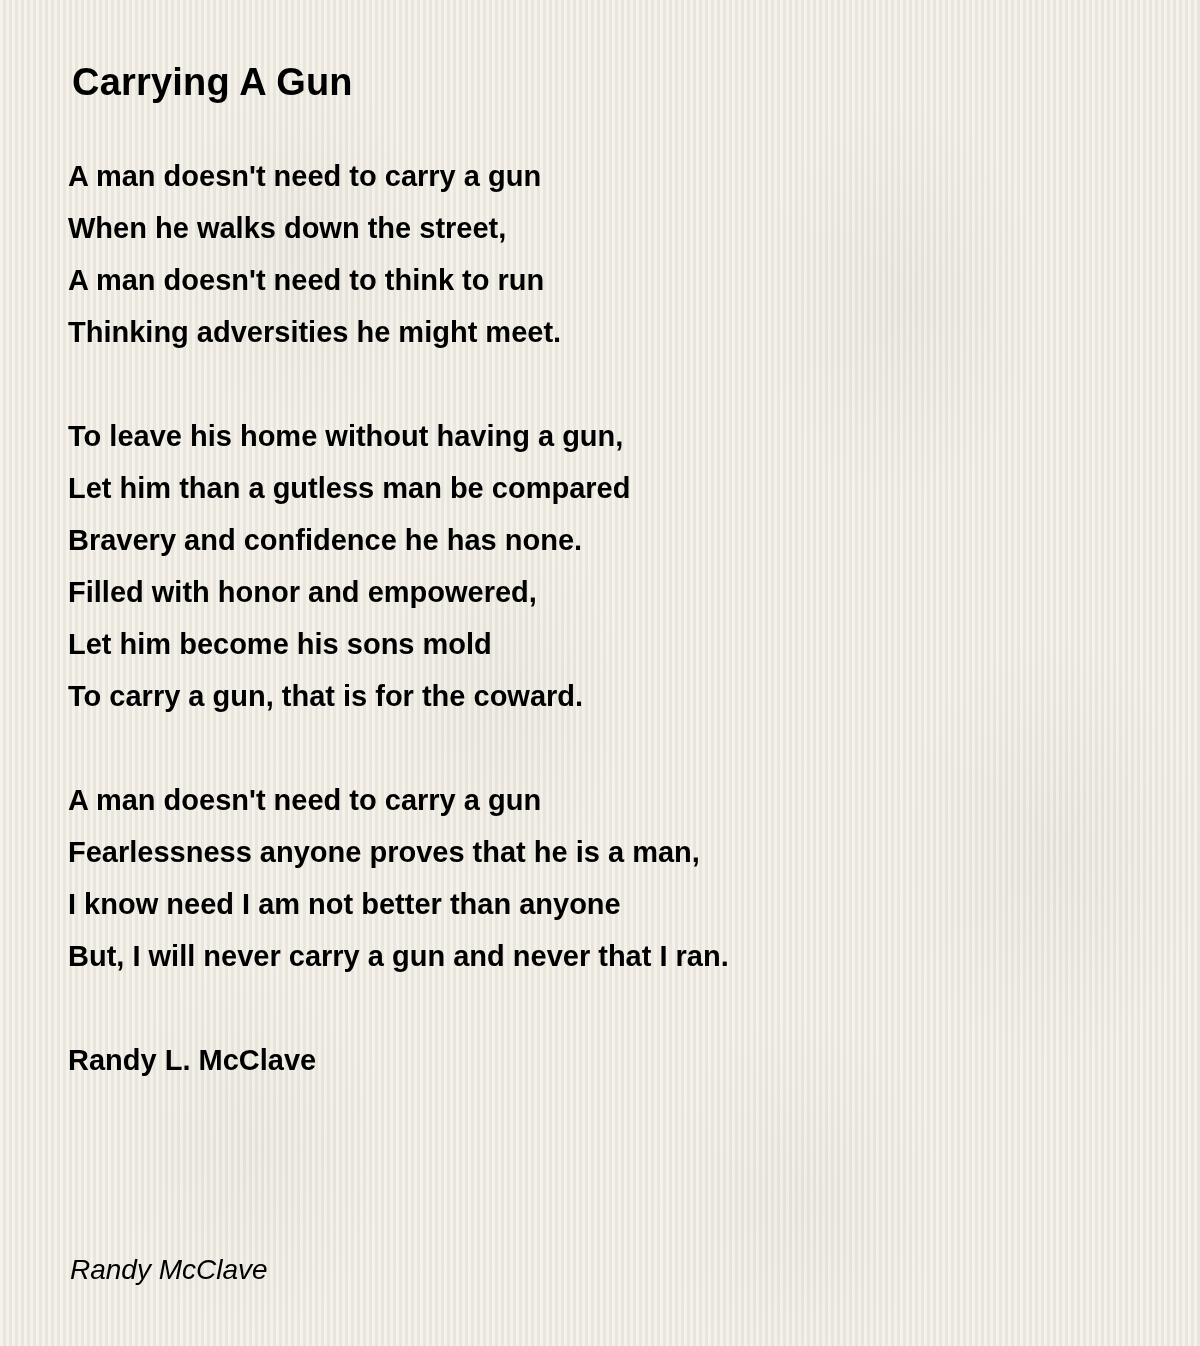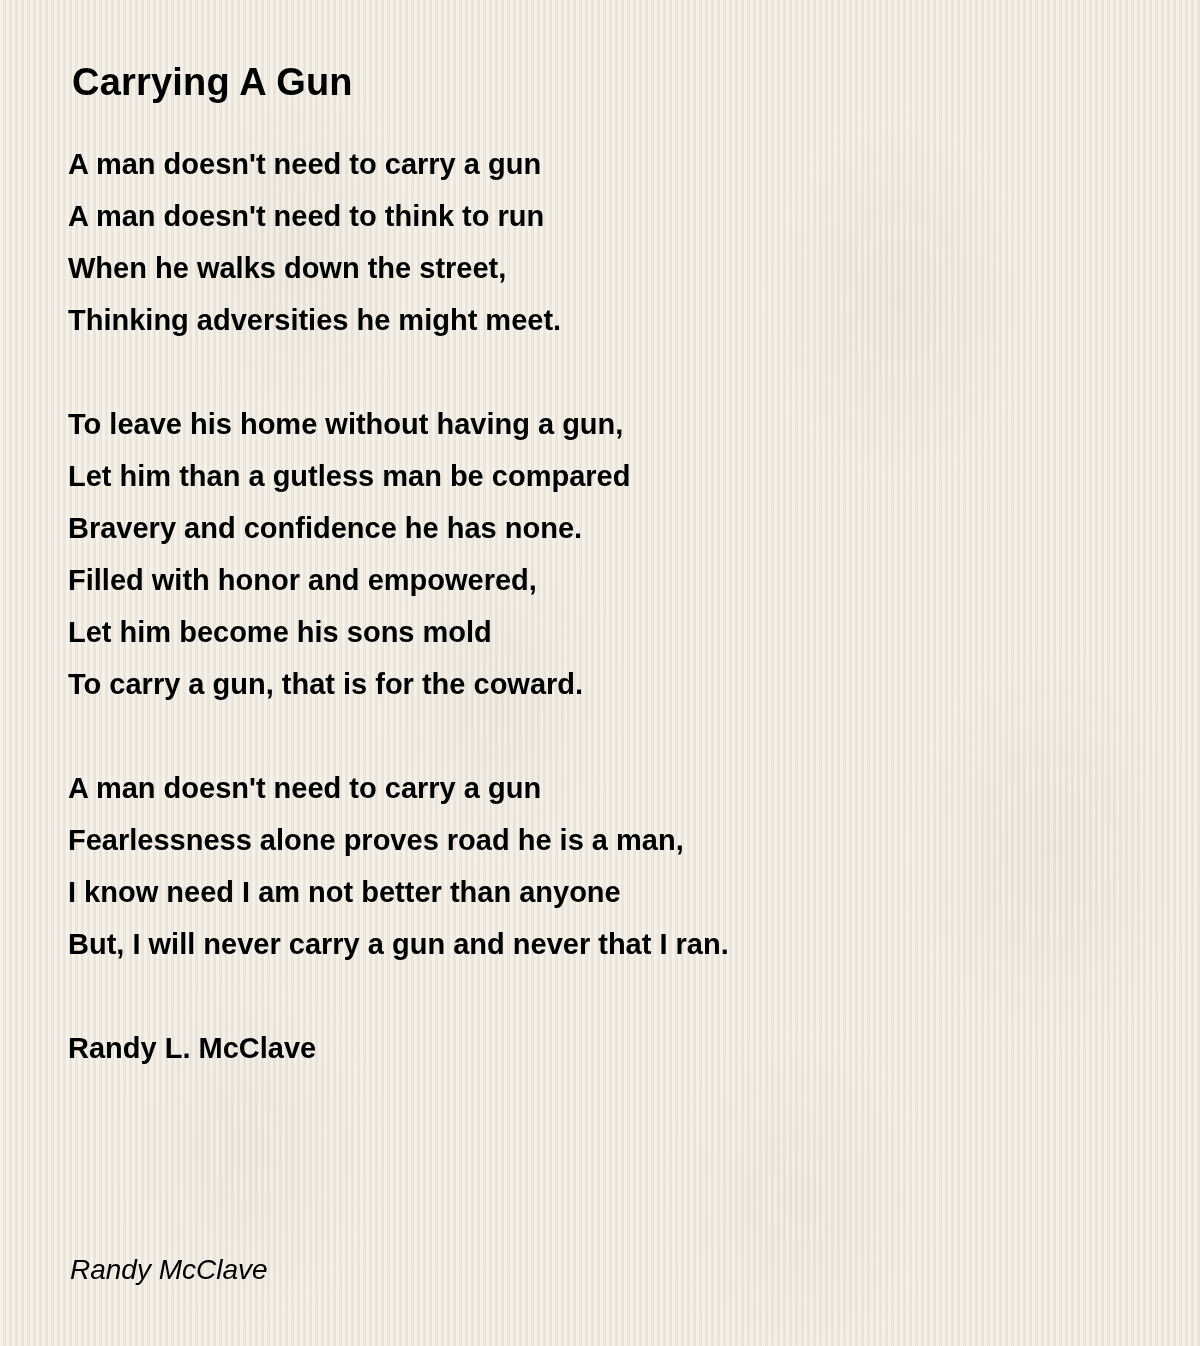--- a/index.html
+++ b/index.html
@@ -31,21 +31,21 @@
       top: 52px;
       margin: 4px;
       font-size: 38px;
       font-weight: bold;
       line-height: 52px;
       letter-spacing: 0.2px;
     }
     .poem-body {
       position: absolute;
       left: 68px;
-      top: 138px;
+      top: 150px;
       font-size: 29px;
       font-weight: bold;
       line-height: 52px;
     }
     .stanza {
       margin: 0 0 52px 0;
     }
     .line {
       display: block;
       height: 52px;
@@ -68,34 +68,34 @@
     }
   </style>
 </head>
 <body>
 
 <h1 class="poem-title">Carrying A Gun</h1>
 
 <div class="poem-body">
   <div class="stanza">
     <span class="line">A man doesn't need to carry a gun</span>
+    <span class="line">When he walks down the street,</span>
     <span class="line">A man doesn't need to think to run</span>
-    <span class="line">When he walks down the street,</span>
     <span class="line">Thinking adversities he might meet.</span>
   </div>
   <div class="stanza">
     <span class="line">To leave his home without having a gun,</span>
     <span class="line">Let him than a gutless man be compared</span>
     <span class="line">Bravery and confidence he has none.</span>
     <span class="line">Filled with honor and empowered,</span>
     <span class="line">Let him become his sons mold</span>
     <span class="line">To carry a gun, that is for the coward.</span>
   </div>
   <div class="stanza">
     <span class="line">A man doesn't need to carry a gun</span>
-    <span class="line">Fearlessness alone proves road he is a man,</span>
+    <span class="line">Fearlessness anyone proves that he is a man,</span>
     <span class="line">I know need I am not better than anyone</span>
     <span class="line">But, I will never carry a gun and never that I ran.</span>
   </div>
   <span class="poem-author-inline">Randy L. McClave</span>
 </div>
 
 <div class="poet-signature">Randy McClave</div>
 
 </body></html>

